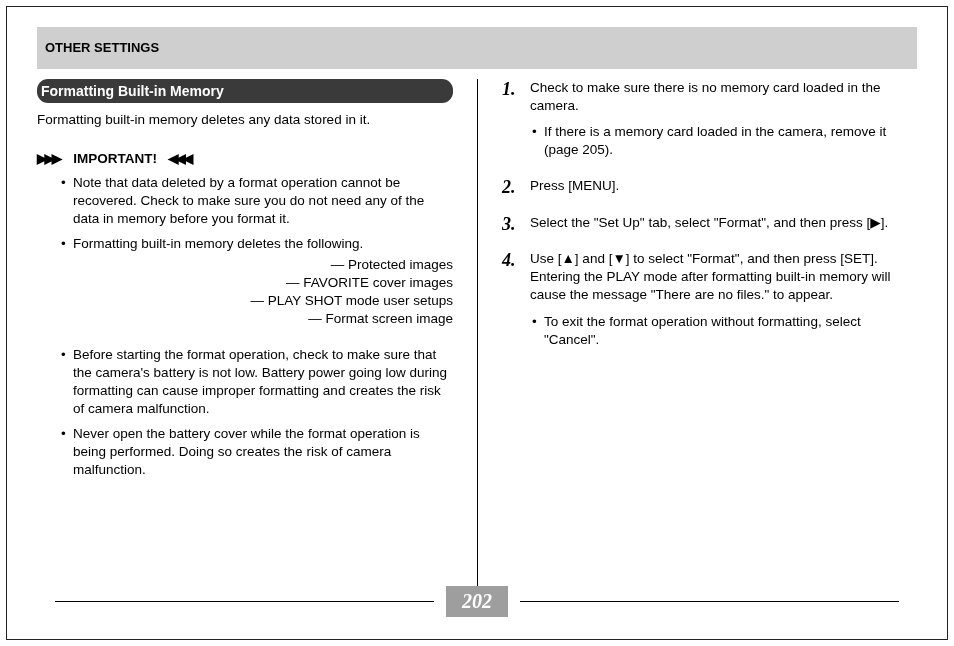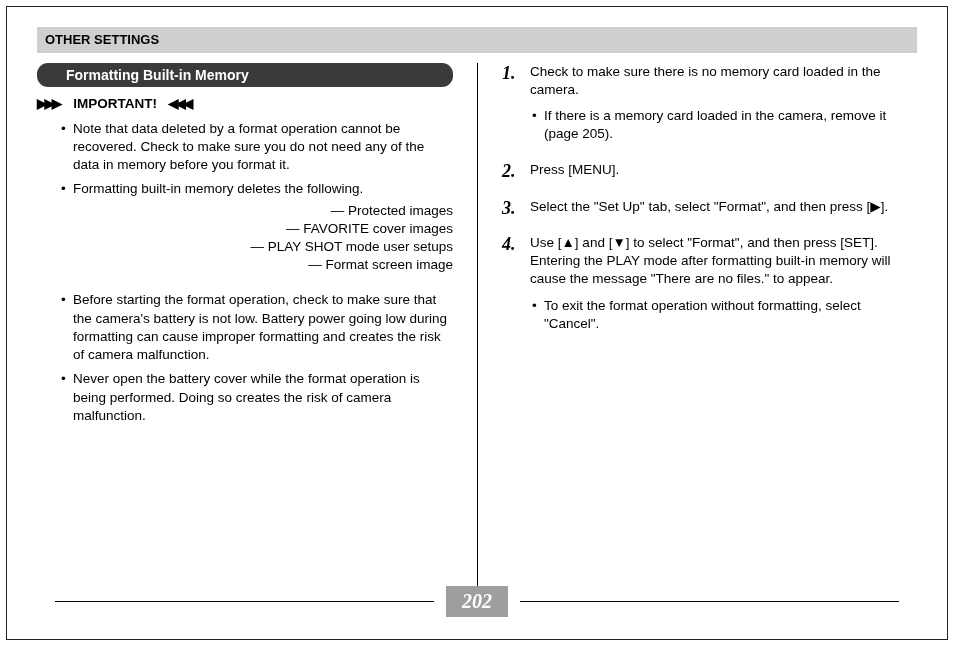--- a/index.html
+++ b/index.html
@@ -15,21 +15,21 @@
     background: #fff;
   }
   .page {
     border: 1px solid #222;
     position: absolute;
     top: 6px; left: 6px; right: 6px; bottom: 6px;
     padding: 20px 30px 40px 30px;
   }
   .header-bar {
     background: #cfcfcf;
-    padding: 4px 8px;
+    padding: 12px 8px;
     font-weight: bold;
     font-size: 13px;
     margin-bottom: 10px;
   }
   .columns {
     display: flex;
     height: 530px;
   }
   .col-left {
     width: 50%;
@@ -37,21 +37,21 @@
   }
   .col-right {
     width: 50%;
     padding-left: 24px;
     border-left: 1px solid #000;
   }
   .section-pill {
     background: #3a3a3a;
     color: #fff;
     border-radius: 11px;
-    padding: 3px 29px;
+    padding: 3px 4px;
     font-weight: bold;
     font-size: 14px;
     display: block;
     margin-bottom: 8px;
   }
   .intro { margin-bottom: 20px; }
   .important-line {
     font-weight: bold;
     margin-bottom: 6px;
     display: flex;
@@ -155,20 +155,21 @@
   </div>
 
   <div class="columns">
 
     <div class="col-left">
 
       <div class="section-pill">
         <span>Formatting Built-in Memory</span>
       </div>
 
+      <div class="intro">Formatting built-in memory deletes any data stored in it.</div>
 
       <div class="important-line">
         <span class="arrows-l">▶▶▶</span>
         <span class="lbl">IMPORTANT!</span>
         <span class="arrows-r">▶▶▶</span>
       </div>
 
       <ul class="bullets">
         <li><span>Note that data deleted by a format operation cannot be recovered. Check to make sure you do not need any of the data in memory before you format it.</span></li>
         <li>

